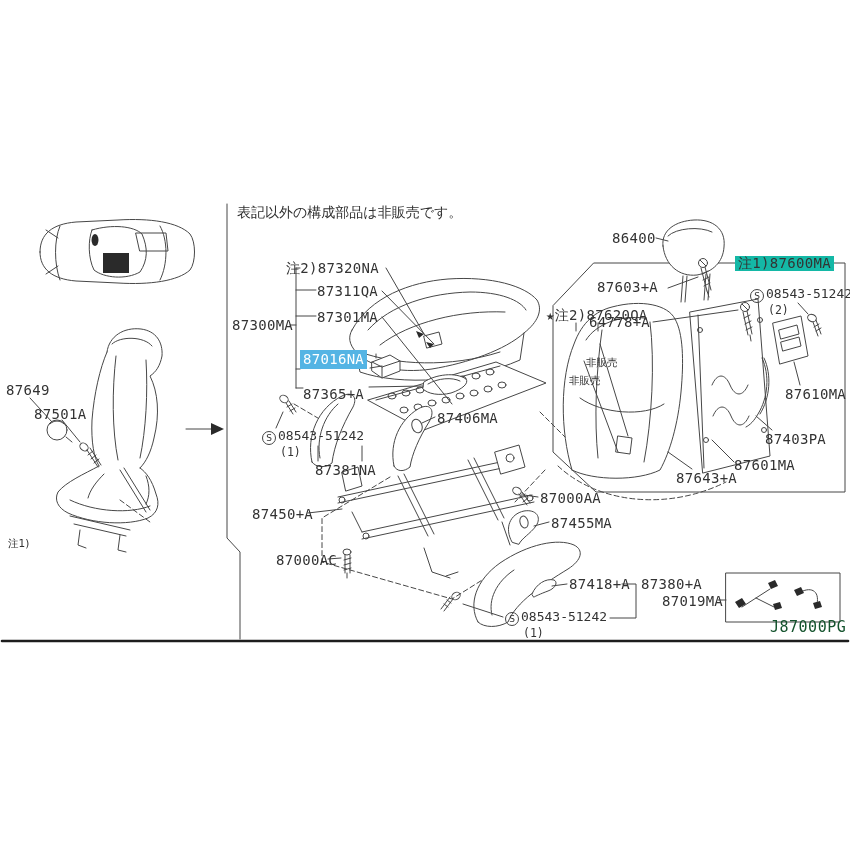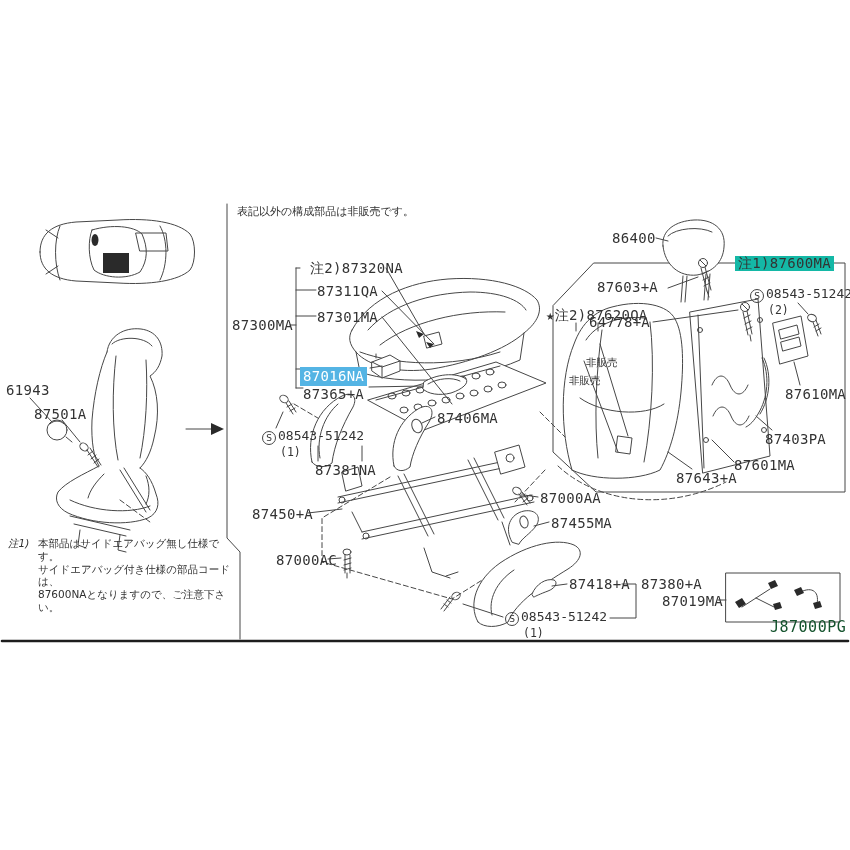--- a/index.html
+++ b/index.html
@@ -14,26 +14,26 @@
   .plabel{position:absolute;z-index:2;font:14px/1.05 "DejaVu Sans Mono","DejaVu Sans",monospace;
           color:#333;letter-spacing:.3px;white-space:nowrap;}
   .hl{background:#54b4e4;color:#fff;padding:2px 3px;margin:-2px -3px;}
   .wbg{background:#14b8a6;padding:0 3px;}
   .jlabel{position:absolute;z-index:2;font:10.5px/1.2 "DejaVu Sans",sans-serif;color:#2f2f2f;white-space:nowrap;margin-top:24px;}
   .s-label{position:absolute;z-index:2;font:13px/1.1 "DejaVu Sans Mono","DejaVu Sans",monospace;color:#333;white-space:nowrap;}
   .s-circle{display:inline-block;width:12px;height:12px;border:1px solid #444;border-radius:50%;
             font:9px/12px "DejaVu Sans",sans-serif;text-align:center;color:#333;margin-right:2px;vertical-align:-1px;}
   .s-qty{margin:1px 0 0 18px;font-size:11.5px;}
   .notes-top{position:absolute;left:237px;top:205px;z-index:2;font-family:"DejaVu Sans",sans-serif;
-             font-size:11px;line-height:14.5px;color:#2f2f2f;white-space:nowrap;}
+             font-size:14px;line-height:14.5px;color:#2f2f2f;white-space:nowrap;}
   .notes-top .n1{margin-bottom:7px;}
   .notes-bottom{position:absolute;left:8px;top:537px;width:232px;z-index:2;font-family:"DejaVu Sans",sans-serif;
                 font-size:10.5px;line-height:12.8px;color:#2f2f2f;}
   .note-row{display:flex;margin-bottom:4px;}
-  .note-tag{flex:0 0 30px;font-style:italic;}
+  .note-tag{flex:0 0 30px;}
   .code-label{position:absolute;z-index:2;font:15px/1 "DejaVu Sans Mono",monospace;color:#14532d;letter-spacing:.5px;}
 </style>
 </head>
 <body>
 
 <div id="canvas">
 
 <svg id="art" width="850" height="850" viewBox="0 0 850 850">
 
   <g>
@@ -258,26 +258,26 @@
     <path d="M30,398 L52,422"></path>
     <path d="M62,420 L80,442"></path>
   </g>
 </svg>
 
 <div class="notes-top">
   <div class="n1">表記以外の構成部品は非販売です。</div>
 </div>
 
 <div class="plabel" style="left:232px;top:318px">87300MA</div>
-<div class="plabel" style="left:310px;top:261px">注2)87320NA</div>
+<div class="plabel" style="left:286px;top:261px">注2)87320NA</div>
 <div class="plabel" style="left:317px;top:284px">87311QA</div>
 <div class="plabel" style="left:317px;top:310px">87301MA</div>
-<div class="plabel hl" style="left: 303px; top: 369px; background: rgb(84, 180, 228);">87016NA</div>
+<div class="plabel hl" style="left: 303px; top: 352px; background: rgb(84, 180, 228);">87016NA</div>
 <div class="plabel" style="left:303px;top:387px">87365+A</div>
-<div class="plabel" style="left:6px;top:383px">61943</div>
+<div class="plabel" style="left:6px;top:383px">87649</div>
 <div class="plabel" style="left:34px;top:407px">87501A</div>
 <div class="plabel" style="left:315px;top:463px">87381NA</div>
 <div class="plabel" style="left:437px;top:411px">87406MA</div>
 <div class="plabel" style="left:612px;top:231px">86400</div>
 <div class="plabel wbg" style="left:735px;top:256px">注1)87600MA</div>
 <div class="plabel" style="left:597px;top:280px">87603+A</div>
 <div class="plabel" style="left:589px;top:315px">64778+A</div>
 <div class="plabel" style="left:546px;top:308px">★注2)87620QA</div>
 <div class="jlabel" style="left:586px;top:332px">非販売</div>
 <div class="jlabel" style="left:569px;top:350px">非販売</div>
@@ -302,23 +302,18 @@
   <div class="s-qty">(2)</div>
 </div>
 <div class="s-label" style="left:505px;top:610px">
   <span class="s-circle">S</span><span>08543-51242</span>
   <div class="s-qty">(1)</div>
 </div>
 
 <div class="notes-bottom">
   <div class="note-row">
     <span class="note-tag">注1)</span>
-    <span>
-      <span>本部品はサイドエアバッグ無し仕様です。</span><br>
-      <span>サイドエアバッグ付き仕様の部品コードは、</span><br>
-      <span>87600NAとなりますので、ご注意下さい。</span>
-    </span>
   </div>
 </div>
 
 <div class="code-label" style="left:770px;top:620px">J87000PG</div>
 
 </div>
 
 </body></html>

